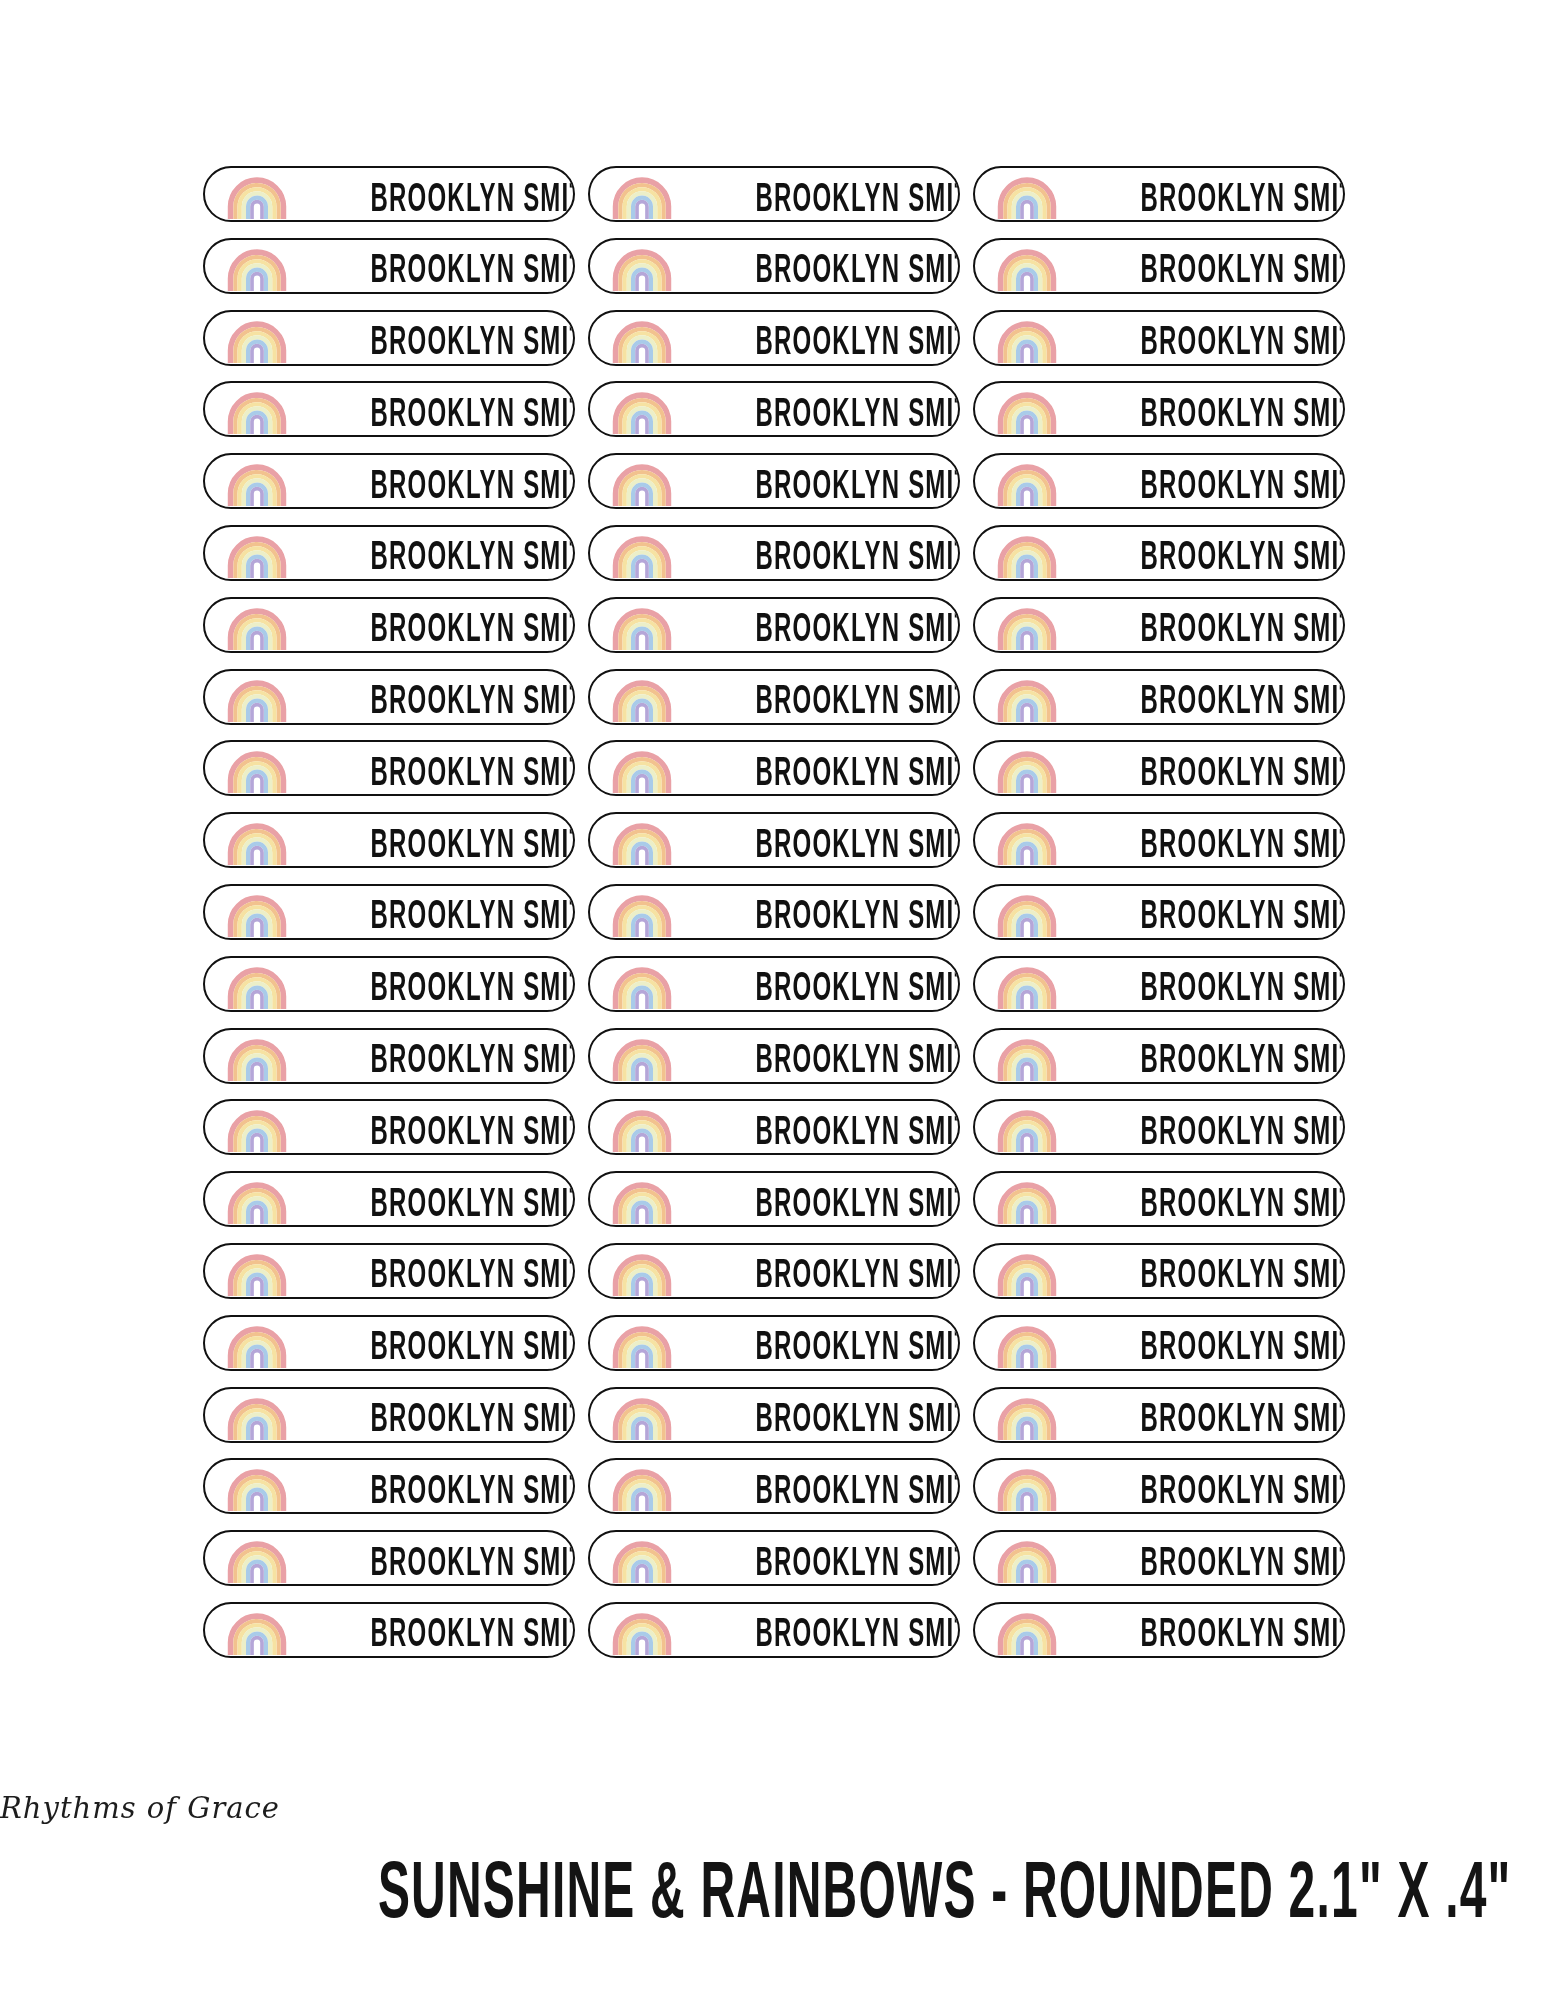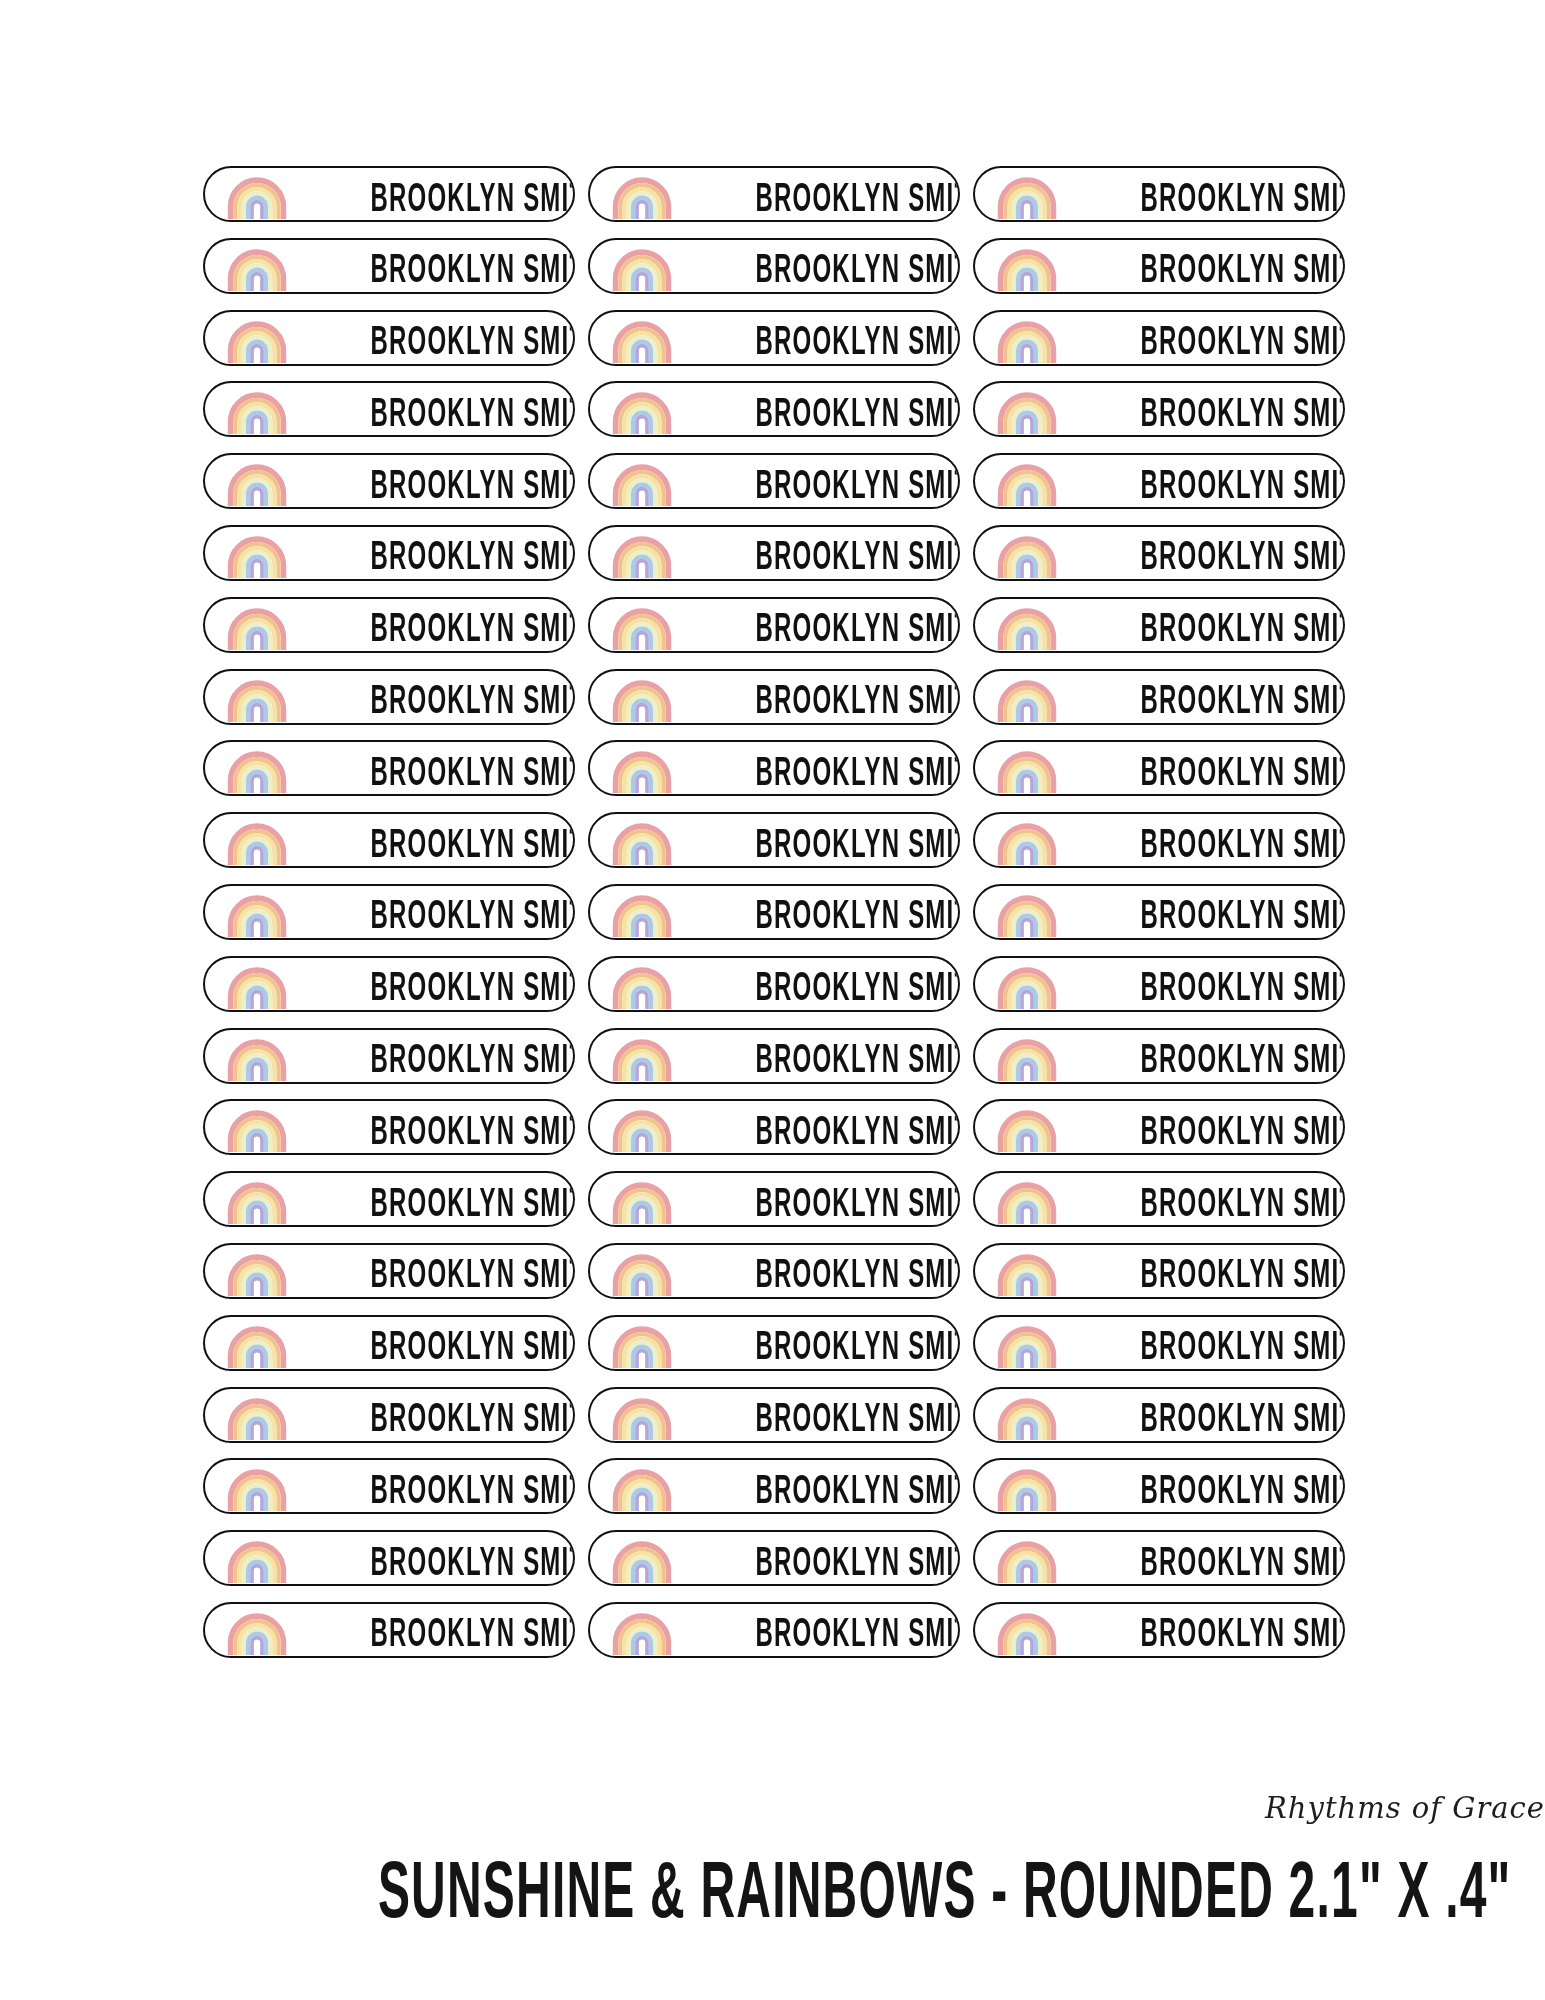--- a/index.html
+++ b/index.html
@@ -56,21 +56,21 @@
     color: #111111;
     transform: scaleX(0.60);
   }
 
   
   .logo-block {
     position: absolute;
     top: 1791px;
     left: 0;
     width: 100%;
-    text-align: right;
+    text-align: left;
   }
   .logo-script {
     font-family: "DejaVu Serif", serif;
     font-style: italic;
     font-size: 29px;
     line-height: 1.2;
     color: #1d1d1d;
     letter-spacing: 1px;
   }
   .logo-sub {

